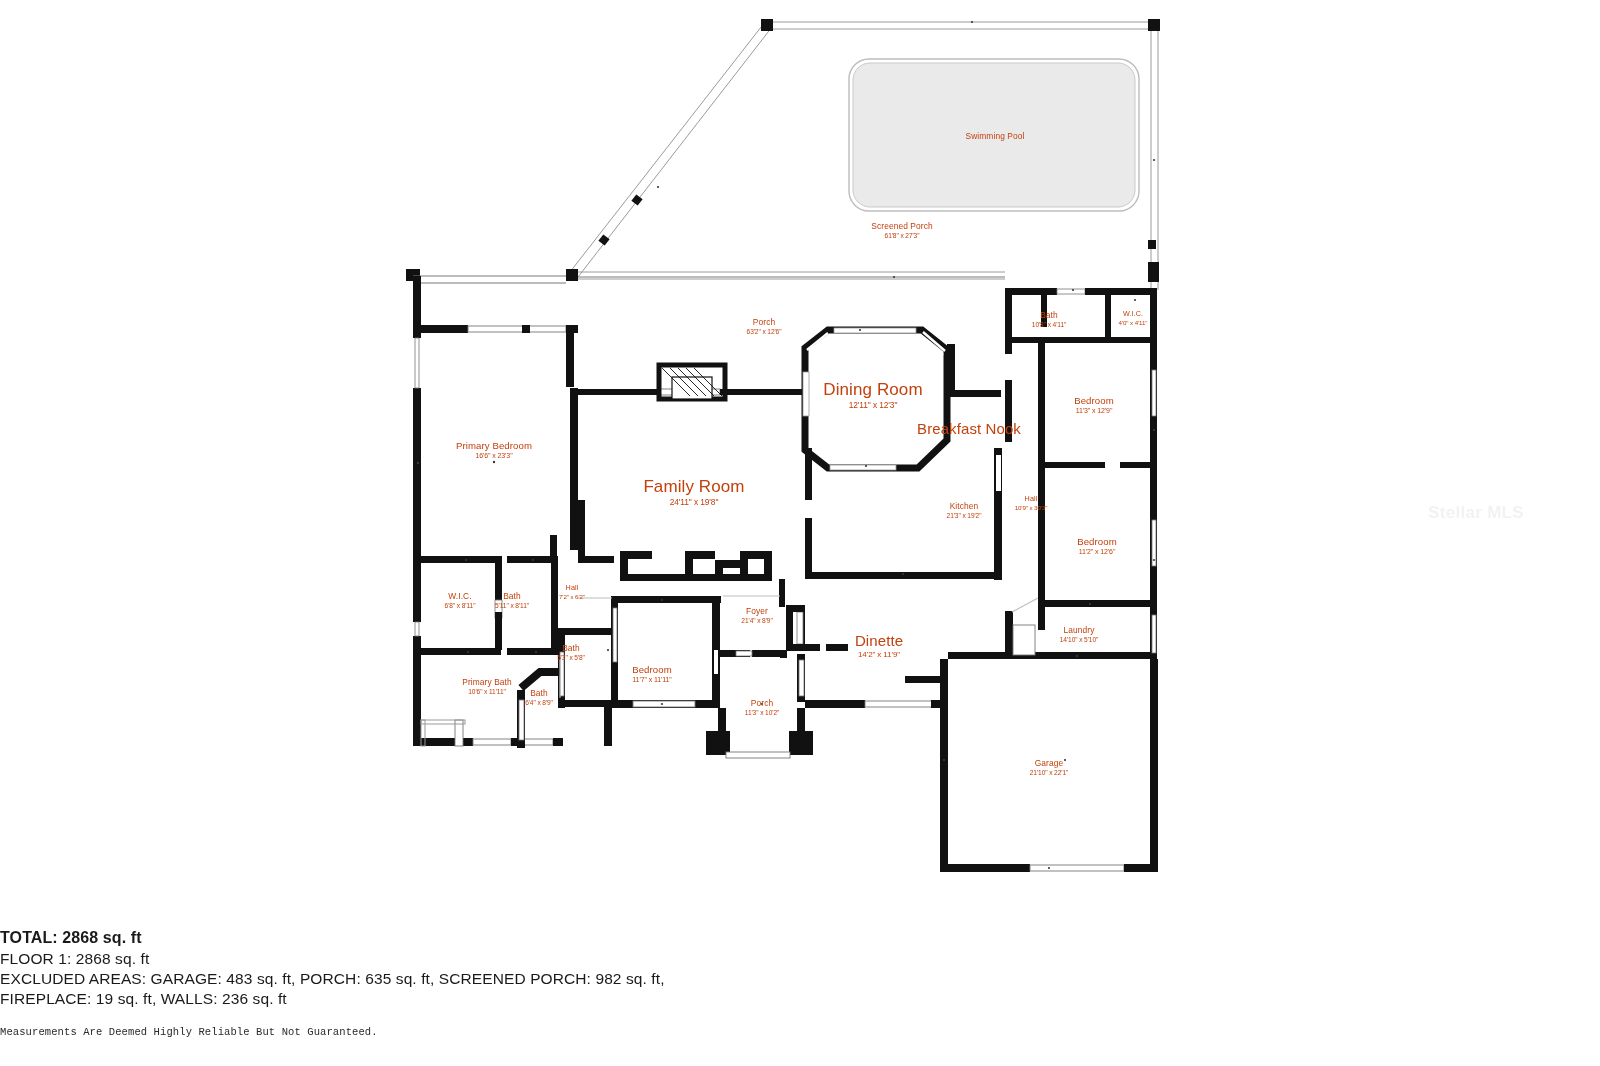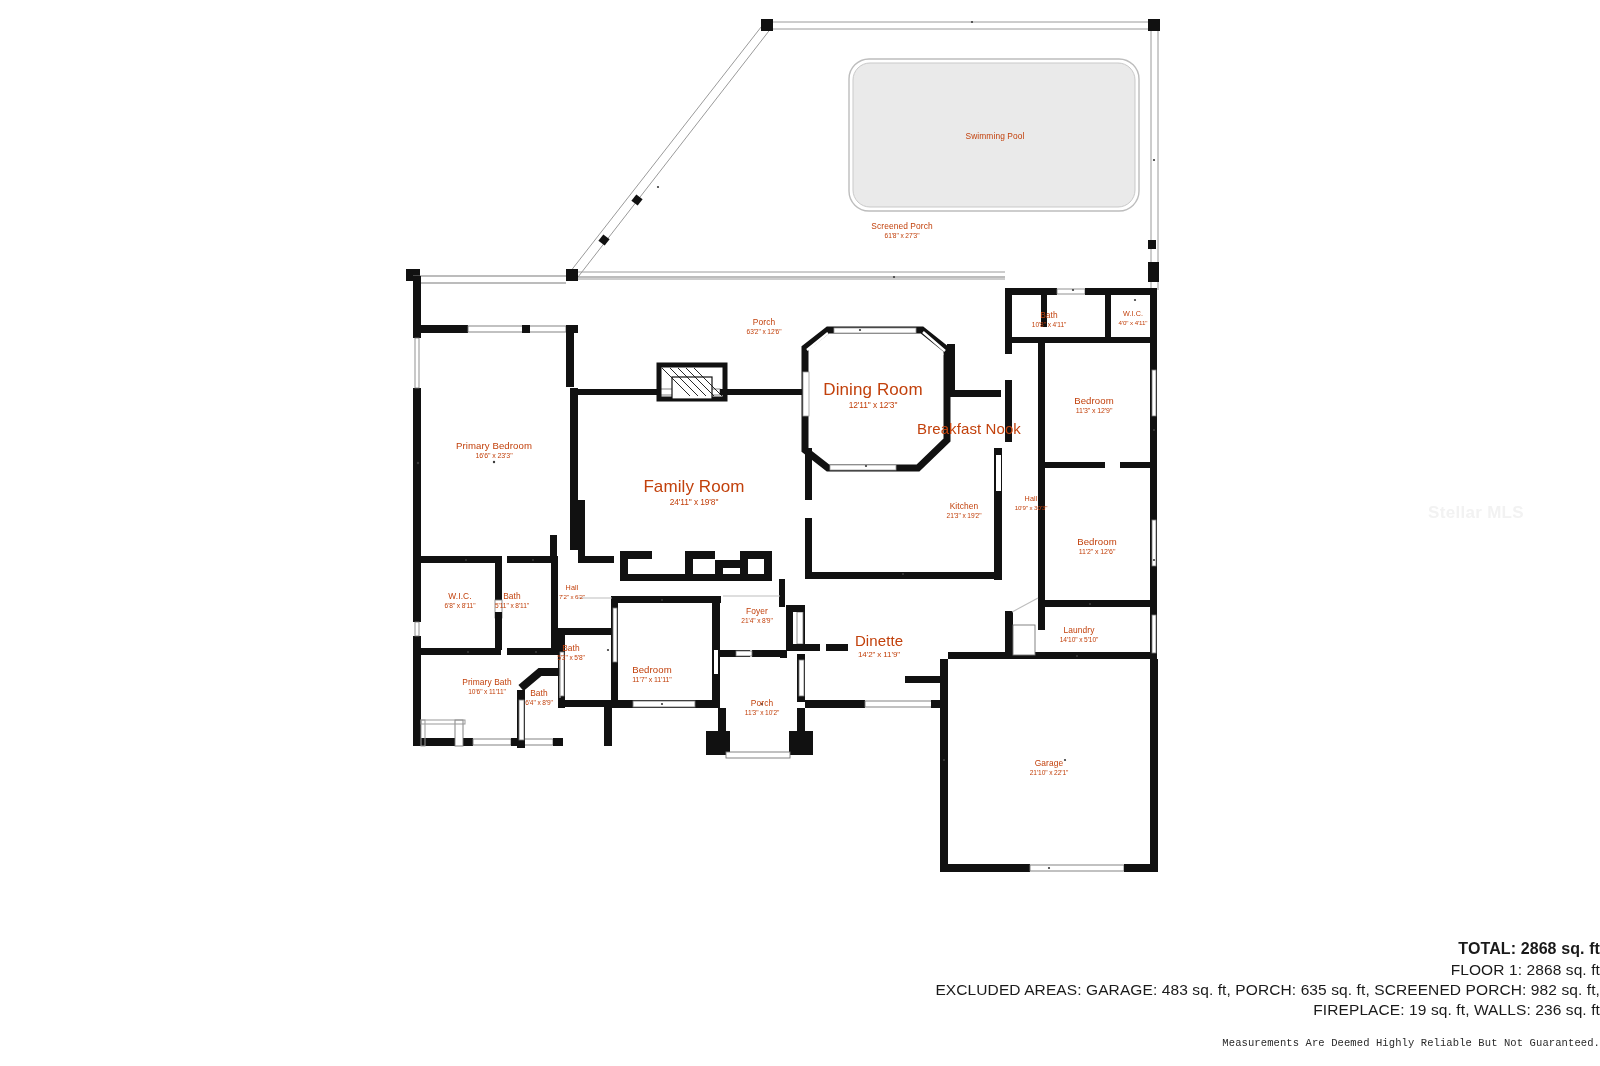--- a/index.html
+++ b/index.html
@@ -54,23 +54,22 @@
   .sz-l  .rm-dim  { font-size: 8px; }
   .sz-xl .rm-name { font-size: 17px; }
   .sz-xl .rm-dim  { font-size: 8.4px; }
 
   
   #summary {
     position: absolute;
     left: 0;
     top: 928px;
     width: 1600px;
-    text-align: right;
+    text-align: left;
     color: #1a1a1a;
-    margin-top: 11px;
   }
   #summary .ln {
     display: block;
     font-size: 15.5px;
     line-height: 1.30;
     letter-spacing: .1px;
   }
   #summary .ln.total {
     font-weight: bold;
     font-size: 16px;

